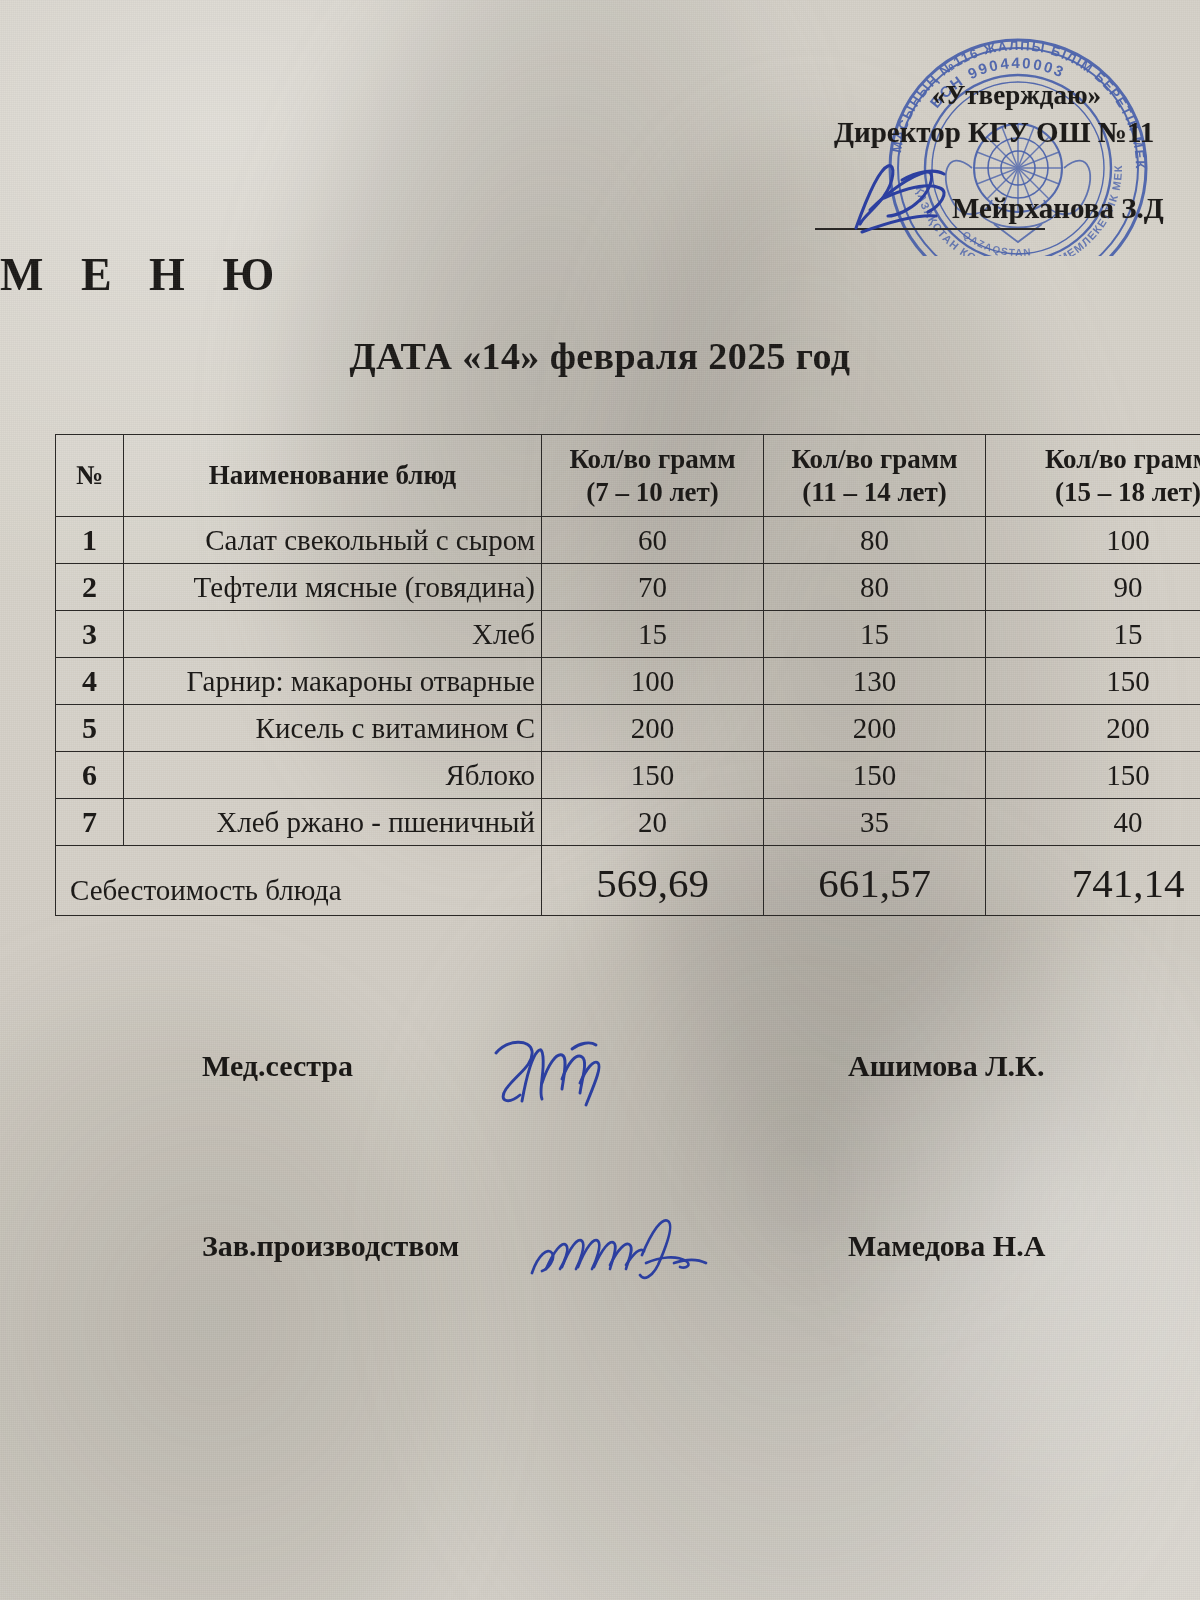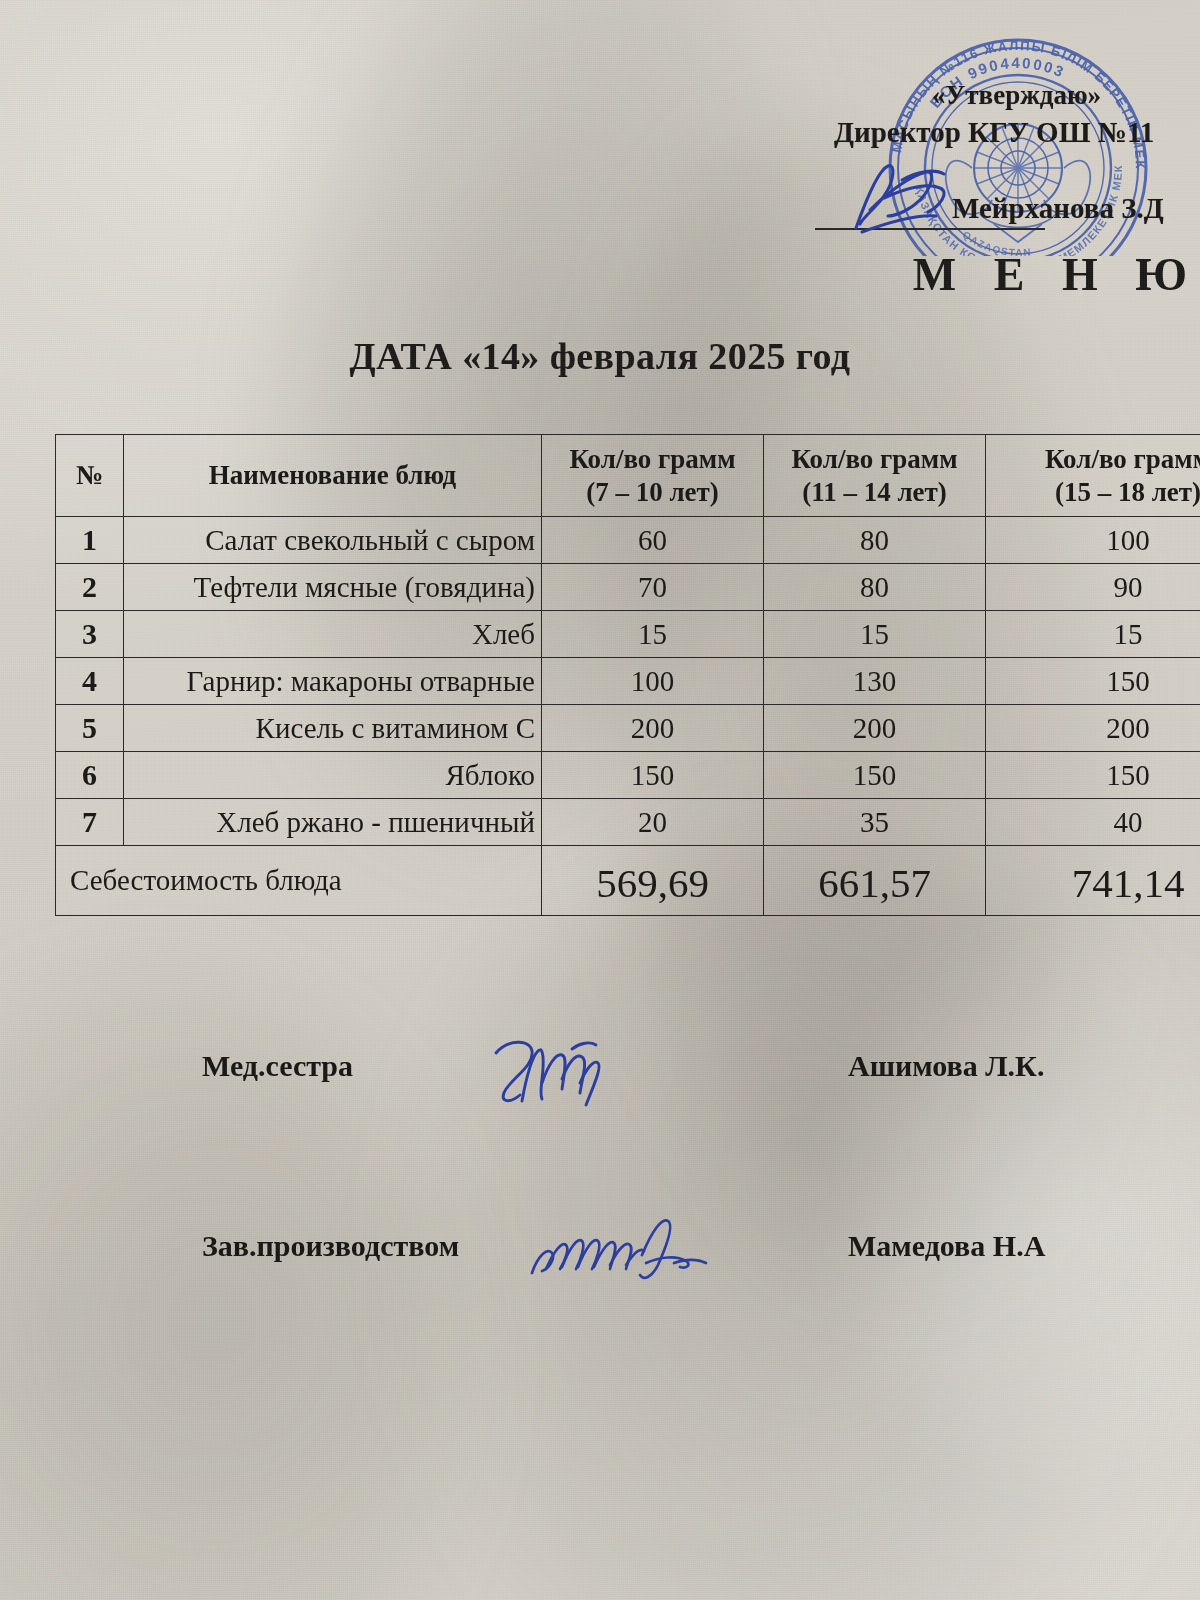--- a/index.html
+++ b/index.html
@@ -113,21 +113,21 @@
     left: 840px; top: 150px;
     width: 160px; height: 90px;
     z-index: 5;
     pointer-events: none;
   }
 
   
   #title {
     position: absolute;
     left: 0; top: 248px; width: 1200px;
-    text-align: right;
+    text-align: left;
     font-size: 46px;
     font-weight: bold;
     letter-spacing: 13px;
     color: #1b1917;
   }
   #date-line {
     position: absolute;
     left: 0; top: 334px; width: 1200px;
     text-align: center;
     font-size: 38px;
@@ -170,21 +170,21 @@
   col.c-g1    { width: 222px; }
   col.c-g2    { width: 222px; }
   col.c-g3    { width: 285px; }
 
   tbody td { height: 47px; font-size: 29px; }
   td.num      { text-align: center; font-weight: bold; font-size: 30px; }
   td.dish     { text-align: right; padding-left: 14px; }
   td.gram     { text-align: center; }
 
   tr.cost-row td { height: 70px; }
-  td.cost-label { text-align: left; padding-left: 14px; font-size: 29px; vertical-align: bottom; padding-bottom: 18px; }
+  td.cost-label { text-align: left; padding-left: 14px; font-size: 29px; vertical-align: bottom; padding-bottom: 8px; }
   td.cost-val   { text-align: center; font-size: 41px; vertical-align: bottom; padding-bottom: 8px; }
 
   
   .sig-row {
     position: absolute;
     left: 0; width: 1200px; height: 80px;
     z-index: 2;
   }
   #sig-row-1 { top: 1035px; }
   #sig-row-2 { top: 1215px; }

